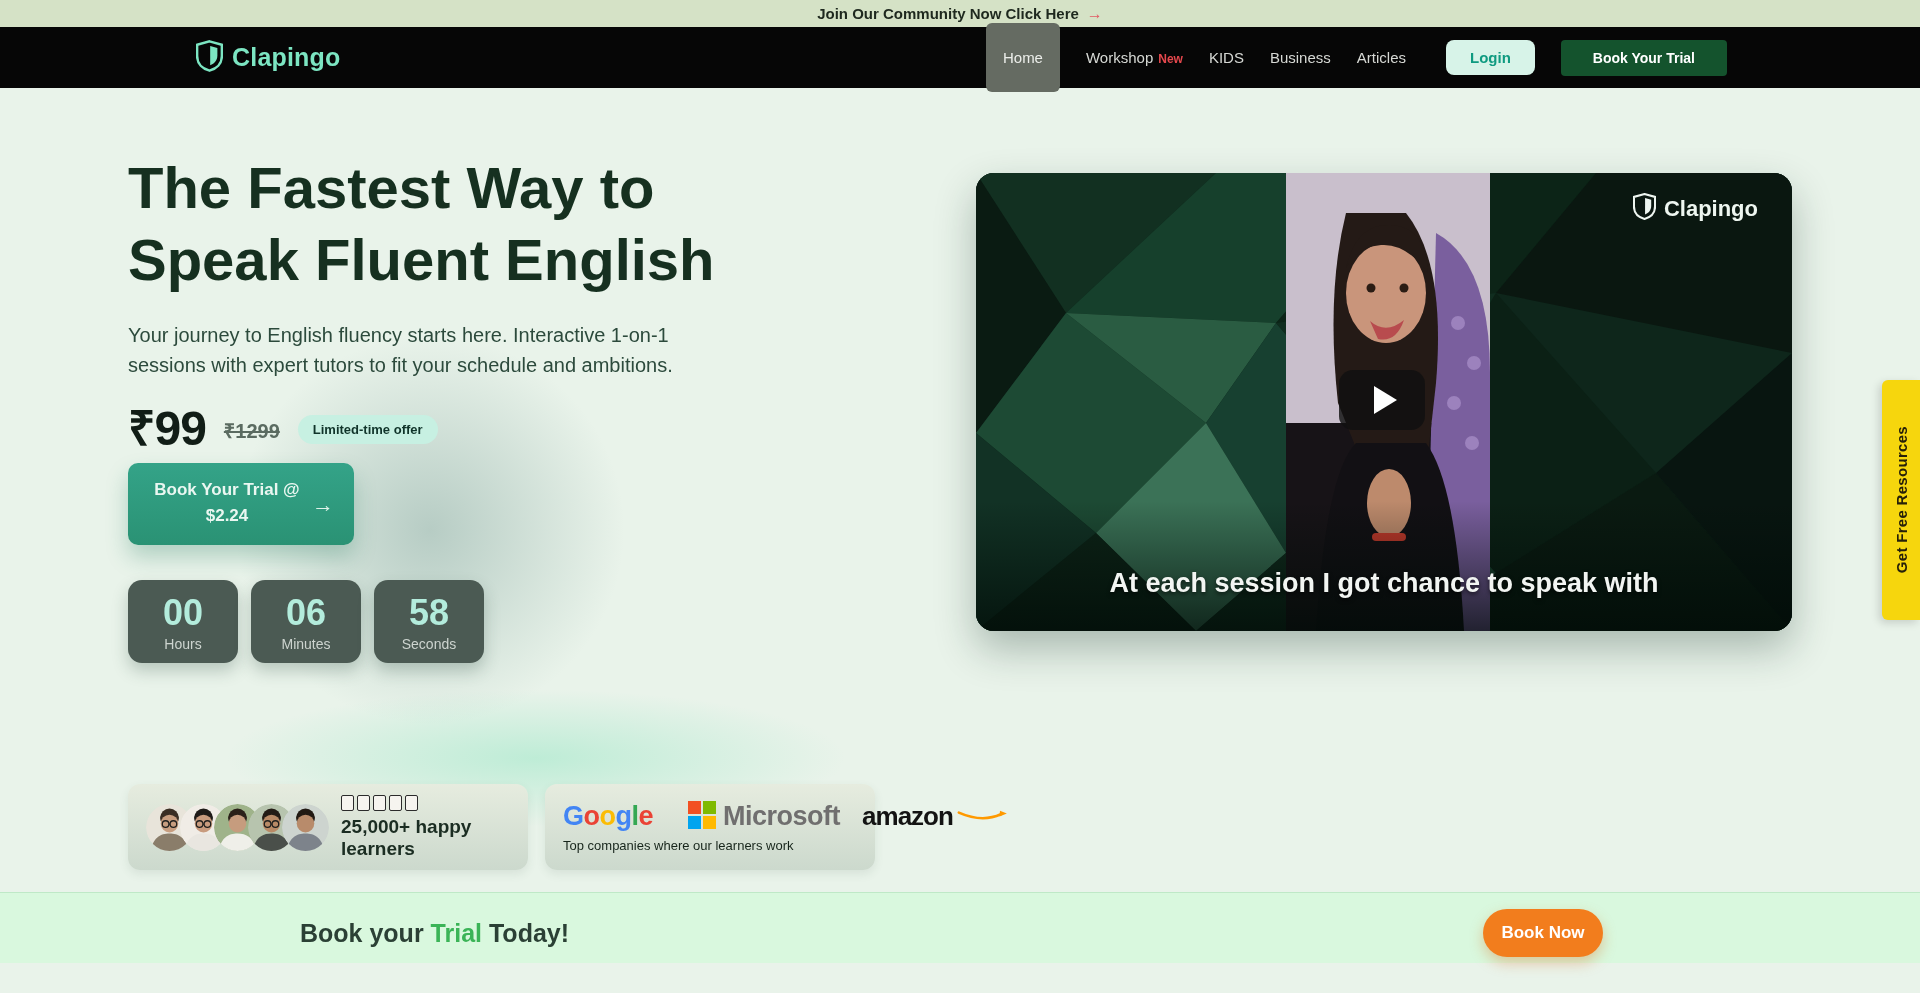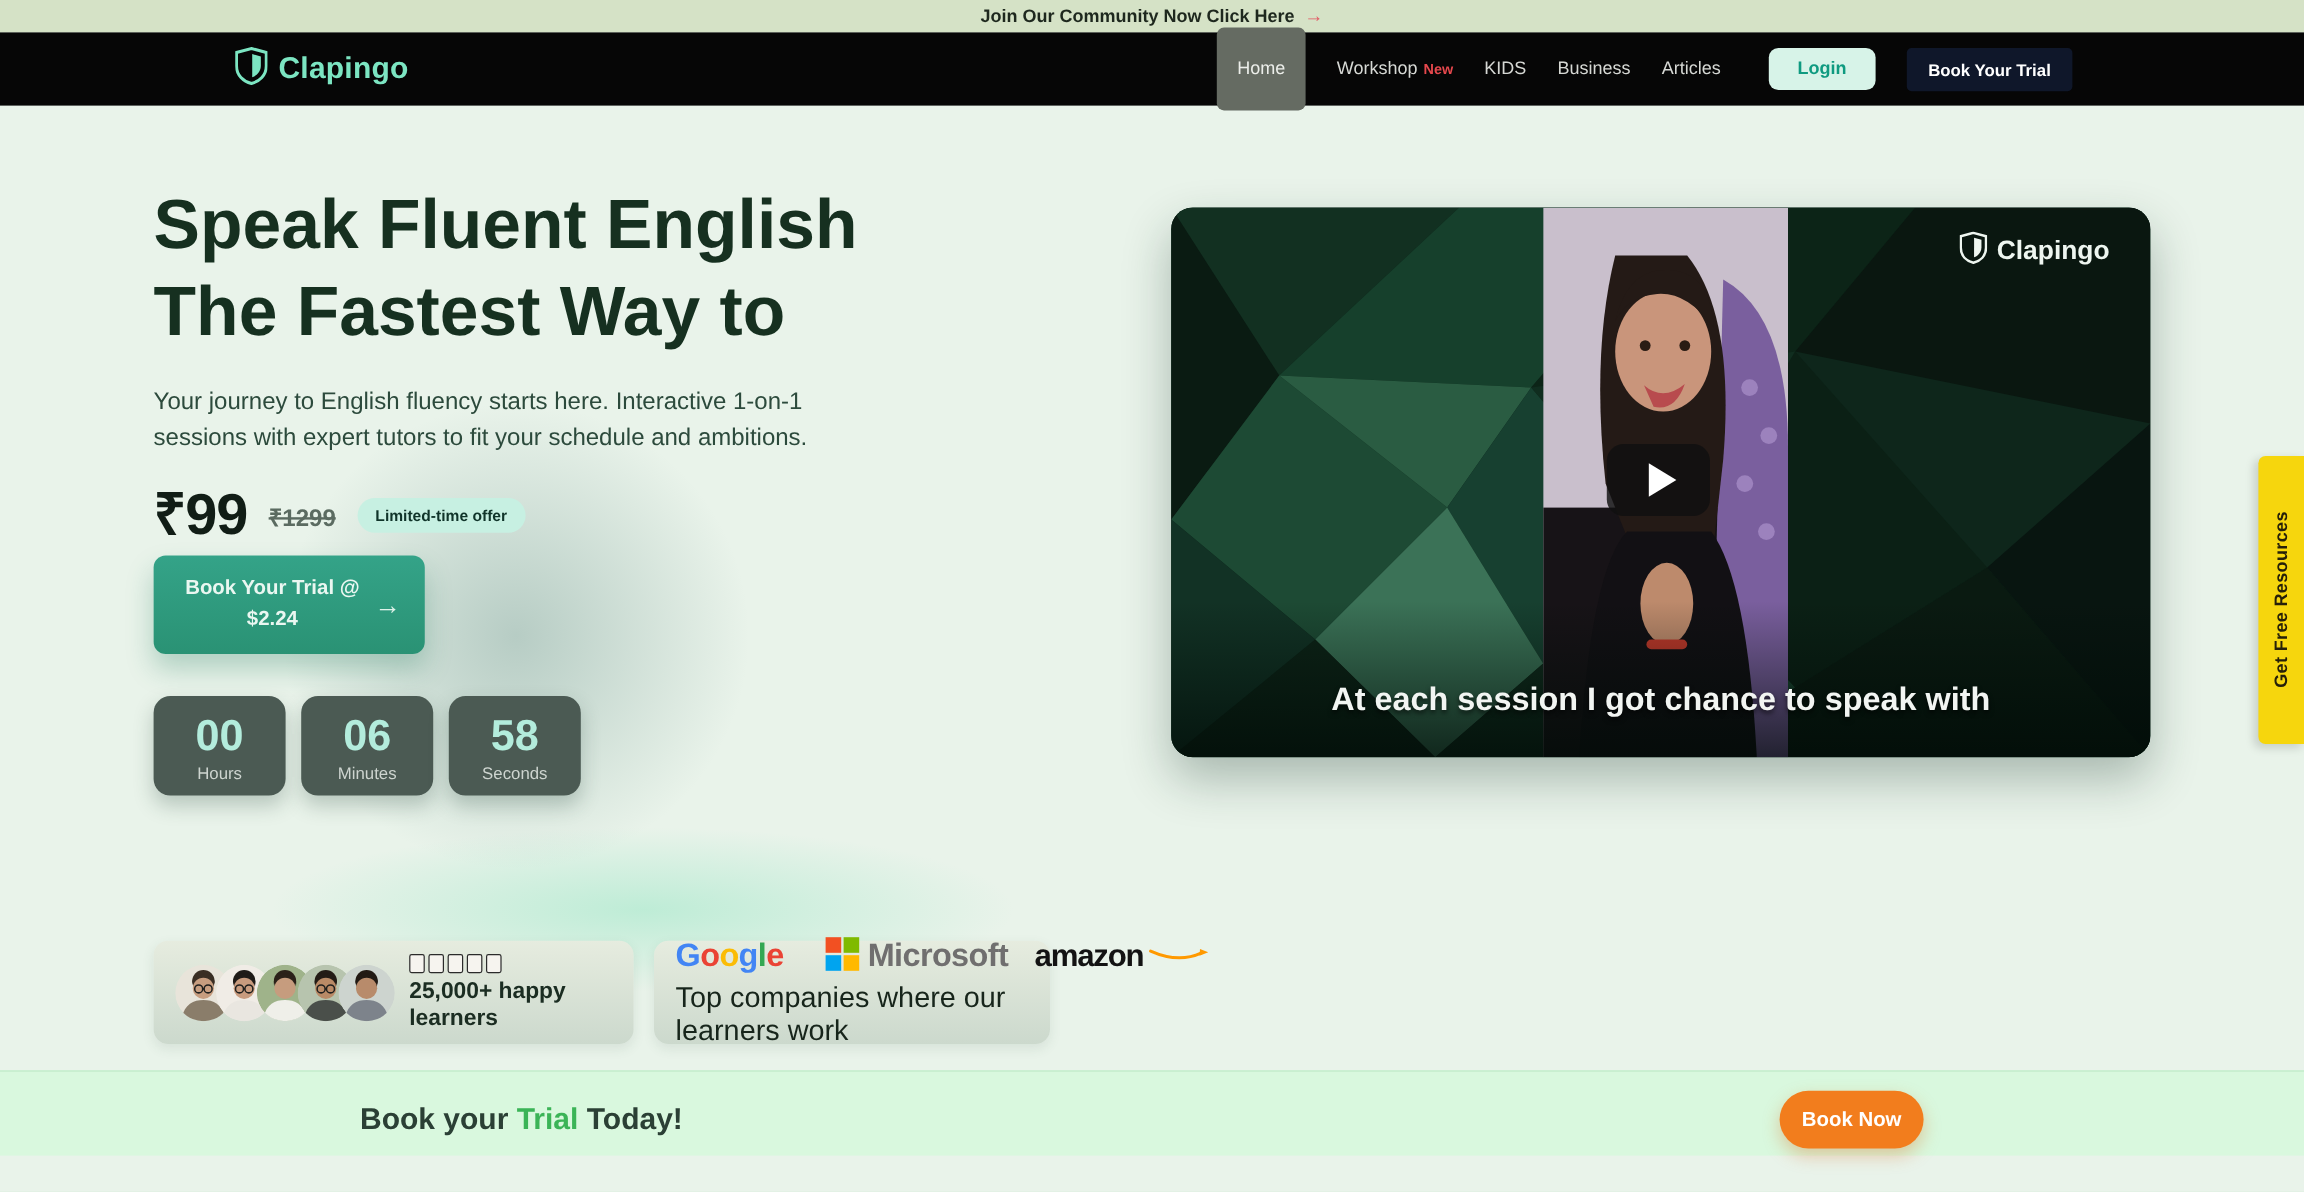--- a/index.html
+++ b/index.html
@@ -21,22 +21,22 @@
   .nav { position:absolute; top:27px; left:0; width:1920px; height:61px; background:#060606;
     display:flex; align-items:center; }
   .brand { position:absolute; left:196px; display:flex; align-items:center; gap:9px; }
   .brand-name { color:#7ce5c2; font-size:25px; font-weight:700; letter-spacing:.2px; }
   .nav-right { position:absolute; right:193px; display:flex; align-items:center; gap:26px; }
   .nav-link { color:#d6d8d4; font-size:15px; cursor:pointer; }
   .nav-link.active { background:#656b62; color:#eceeea; padding:26px 17px; border-radius:6px; }
   .nav-badge { color:#e5484d; font-size:12px; font-weight:700; margin-left:5px; }
   .btn-login { background:#d7f3e8; color:#0f9a80; font-size:15px; font-weight:600;
     padding:9px 24px; border:none; border-radius:8px; cursor:pointer; margin-left:14px; }
-  .btn-trial { background:#0f172a; color:#ffffff; font-size:14px; font-weight:600;
-    padding:10px 18px; border:none; border-radius:4px; cursor:pointer; }
+  .btn-trial { background:#14532d; color:#ffffff; font-size:14px; font-weight:600;
+    padding:10px 32px; border:none; border-radius:4px; cursor:pointer; }
 
   
   .h1 { position:absolute; left:128px; top:152px; width:720px; color:#163020;
     font-size:58px; font-weight:700; line-height:1.24; }
   .sub { position:absolute; left:128px; top:320px; width:610px; color:#2c4a3c;
     font-size:20px; line-height:1.5; }
   .price-row { position:absolute; left:128px; top:394px; display:flex; align-items:center; gap:18px; }
   .price { color:#111d16; font-size:48px; font-weight:800; letter-spacing:-1px; }
   .old-price { color:#5b6b61; font-size:20px; font-weight:600; text-decoration:line-through; margin-top:8px; }
   .offer-pill { background:#c7f0e2; color:#10342a; font-size:13px; font-weight:700;
@@ -77,21 +77,21 @@
   .tofu { width:13px; height:16px; border:1.6px solid #2b2b2b; border-radius:2px; display:inline-block; background:#f6f4ef; }
   .learners-text { color:#1b2d22; font-size:19px; font-weight:600; }
 
   .logo-row { display:flex; align-items:center; gap:22px; }
   .google-logo { font-size:27px; font-weight:700; letter-spacing:-.5px; display:flex; }
   .ms-logo { display:flex; align-items:flex-start; gap:7px;padding-left:13px; }
   .ms-grid { display:grid; grid-template-columns:13px 13px; grid-template-rows:13px 13px; gap:2px; }
   .ms-text { color:#706f6f; font-size:27px; font-weight:600; letter-spacing:-.5px; }
   .amazon-logo { display:flex; align-items:center; line-height:.8; }
   .amazon-text { color:#131313; font-size:26px; font-weight:800; letter-spacing:-1px; }
-  .companies-text { color:#17251b; font-size:24px; }
+  .companies-text { color:#17251b; font-size:13px; }
 
   
   .video { position:absolute; left:976px; top:173px; width:816px; height:458px;
     border-radius:18px; overflow:hidden; background:#0f2d20; cursor:pointer;
     box-shadow:0 18px 40px rgba(20,50,40,.30); }
   .video svg.bgpoly { position:absolute; inset:0; }
   .person { position:absolute; left:310px; top:0; width:204px; height:458px; }
   .video-fade { position:absolute; left:0; bottom:0; width:100%; height:130px;
     background:linear-gradient(180deg, rgba(0,10,6,0), rgba(0,10,6,.72)); }
   .watermark { position:absolute; right:34px; top:20px; display:flex; align-items:center; gap:8px; }
@@ -147,22 +147,22 @@
       <span class="nav-link"><span>Workshop</span><span class="nav-badge">New</span></span>
       <span class="nav-link">KIDS</span>
       <span class="nav-link">Business</span>
       <span class="nav-link">Articles</span>
       <button class="btn-login">Login</button>
       <button class="btn-trial">Book Your Trial</button>
     </div>
   </div>
 
   <div class="h1">
+    <div>The Fastest Way to</div>
     <div>Speak Fluent English</div>
-    <div>The Fastest Way to</div>
   </div>
   <div class="sub">Your journey to English fluency starts here. Interactive 1-on-1 sessions with expert tutors to fit your schedule and ambitions.</div>
 
   <div class="price-row">
     <span class="price">₹99</span>
     <span class="old-price">₹1299</span>
     <span class="offer-pill">Limited-time offer</span>
   </div>
 
   <button class="cta">

